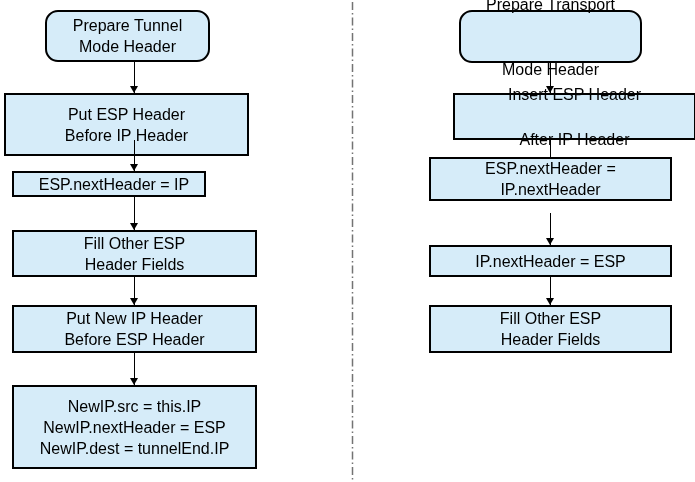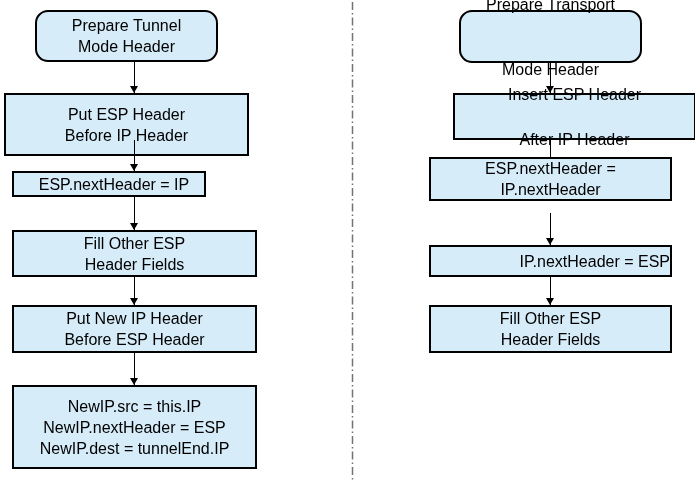--- a/index.html
+++ b/index.html
@@ -43,21 +43,21 @@
 <body>
 
 <div class="canvas">
 
   <svg class="divider-svg" width="695" height="482">
     <line x1="352.5" y1="2" x2="352.5" y2="480" stroke-width="1.5" stroke-dasharray="8 3 1.5 3" stroke="#737373"></line>
   </svg>
 
   <div>
 
-    <div class="node rounded" style="left:35px;top:10px;width:183px;height:52px;">
+    <div class="node rounded" style="left:45px;top:10px;width:165px;height:52px;">
       <div>Prepare Tunnel</div>
       <div>Mode Header</div>
     </div>
 
     <div class="arrow" style="left:134px;top:62px;height:31px;"></div>
 
     <div class="node" style="left:4px;top:93px;width:245px;height:63px;text-align:center;">
       <div>Put ESP Header</div>
       <div>Before IP Header</div>
     </div>
@@ -108,21 +108,21 @@
 
     <div class="arrow" style="left:550px;top:140px;height:29px;"></div>
 
     <div class="node" style="left:429px;top:157px;width:243px;height:44px;">
       <div>ESP.nextHeader =</div>
       <div>IP.nextHeader</div>
     </div>
 
     <div class="arrow" style="left:550px;top:213px;height:32px;"></div>
 
-    <div class="node" style="left:429px;top:245px;width:243px;height:32px;align-items:flex-end;">
+    <div class="node" style="left:429px;top:245px;width:243px;height:32px;">
       <div>IP.nextHeader = ESP</div>
     </div>
 
     <div class="arrow" style="left:550px;top:277px;height:28px;"></div>
 
     <div class="node" style="left:429px;top:305px;width:243px;height:48px;">
       <div>Fill Other ESP</div>
       <div>Header Fields</div>
     </div>
 

